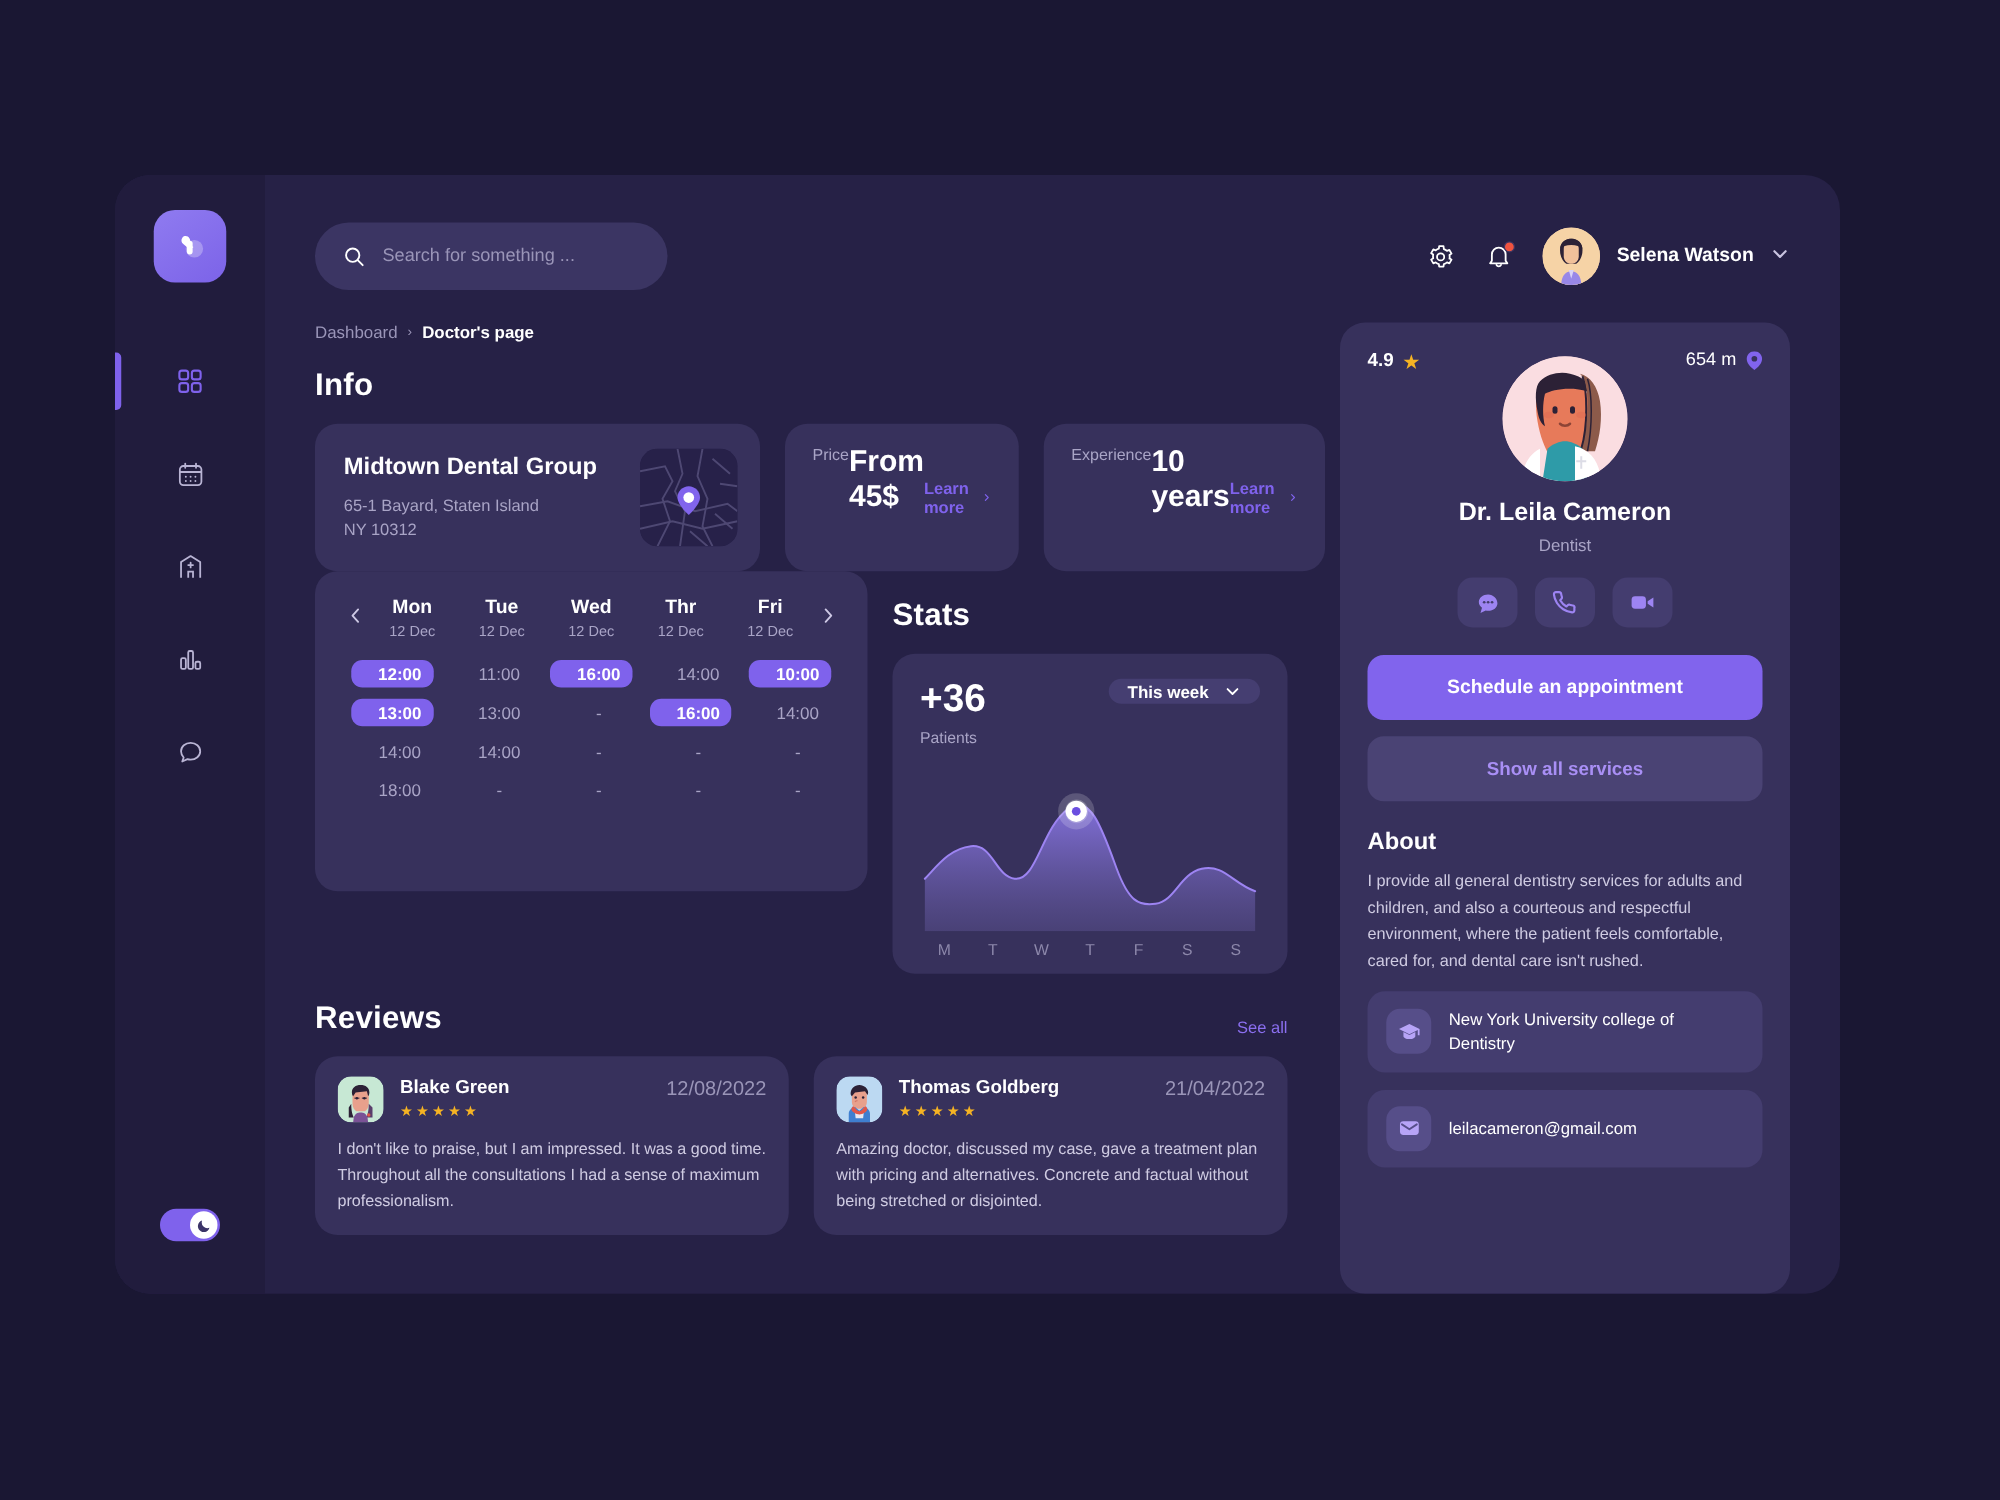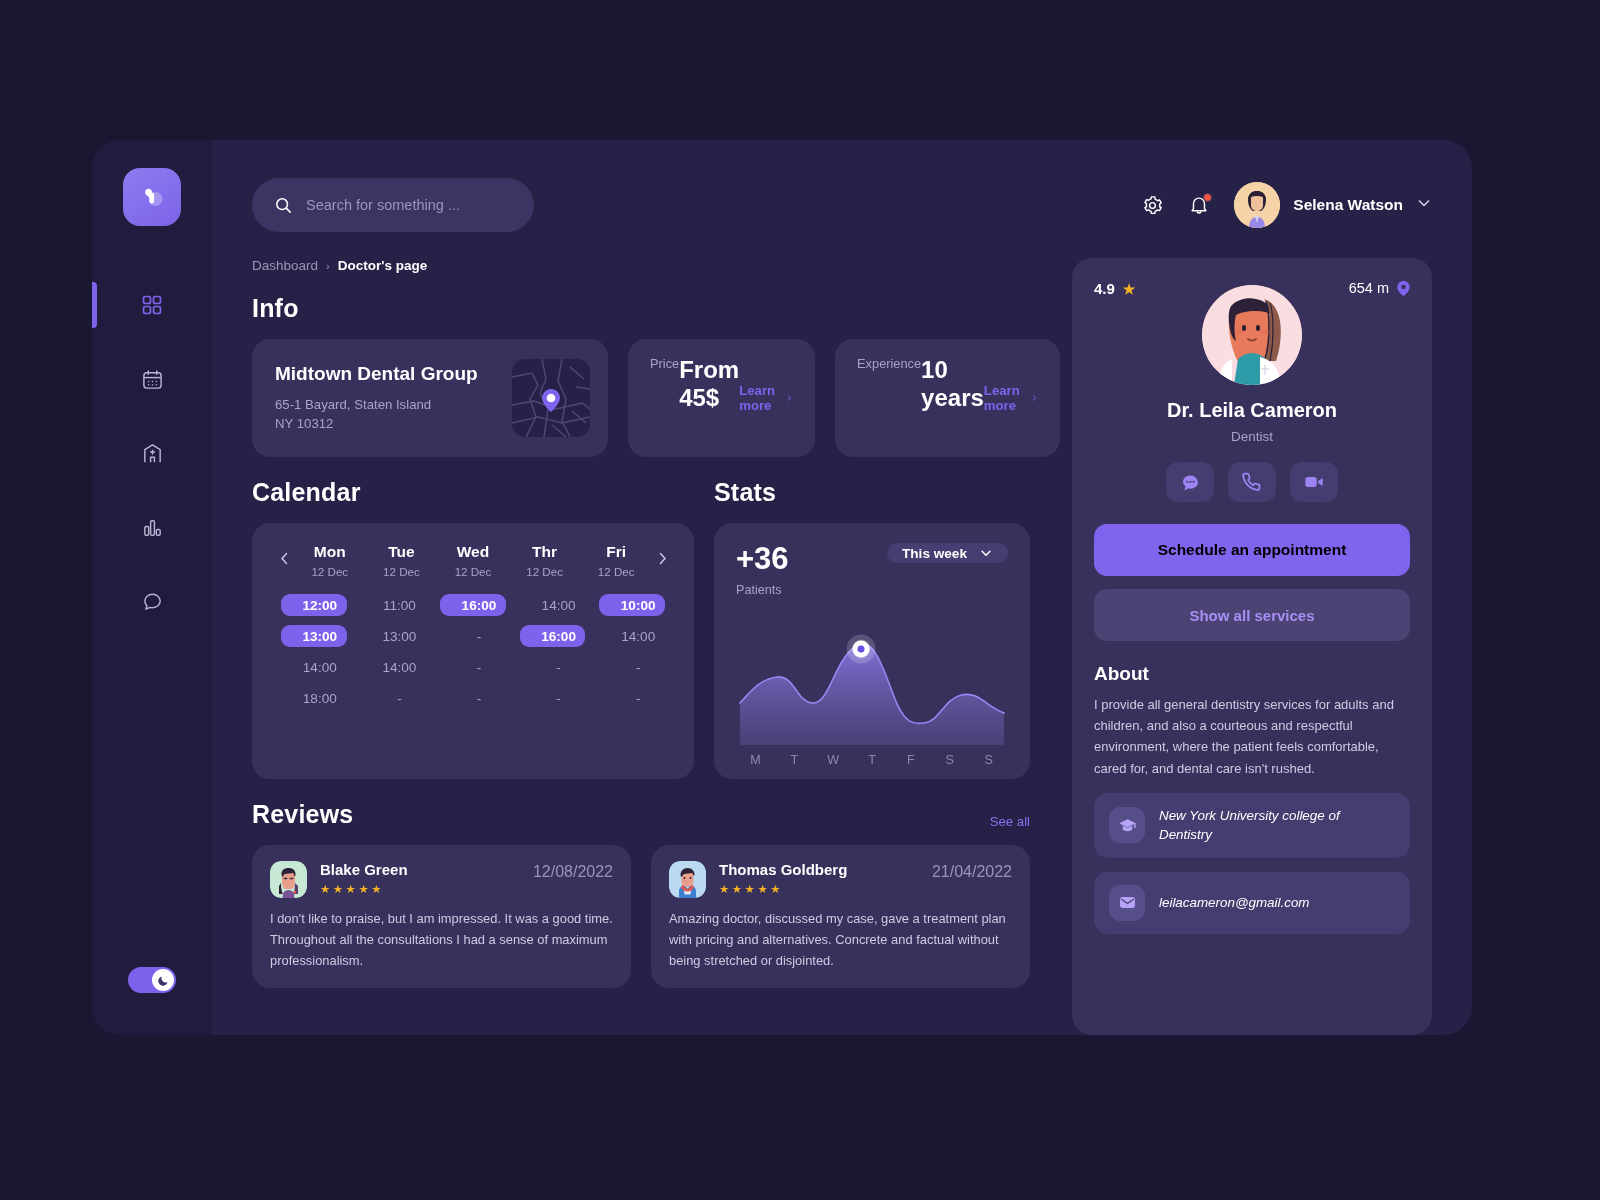--- a/index.html
+++ b/index.html
@@ -192,42 +192,42 @@
   .doc-name { color: #fff; font-size: 20px; font-weight: 700; text-align: center; margin-top: 14px; }
   .doc-role { color: #a9a4c6; font-size: 13.5px; text-align: center; margin-top: 7px; }
   .contact-row { display: flex; gap: 14px; justify-content: center; margin-top: 18px; }
   .contact-btn {
     width: 48px; height: 40px; border-radius: 12px;
     background: #443d6f; display: flex; align-items: center; justify-content: center;
     color: #9d84f2;
   }
   .btn-primary {
     margin-top: 22px; height: 52px; border-radius: 13px;
-    background: #8164ed; color: #000000;
+    background: #8164ed; color: #ffffff;
     display: flex; align-items: center; justify-content: center;
     font-size: 15.5px; font-weight: 600;
   }
   .btn-secondary {
     margin-top: 13px; height: 52px; border-radius: 13px;
     background: #4a4374; color: #a98ff5;
     display: flex; align-items: center; justify-content: center;
     font-size: 15px; font-weight: 600;
   }
   .about-title { color: #fff; font-size: 19px; font-weight: 700; margin-top: 22px; }
   .about-text { color: #cfcbe2; font-size: 13px; line-height: 1.63; margin-top: 9px; }
   .mini-card {
     margin-top: 14px; background: #443d6f; border-radius: 14px;
     padding: 13px 15px; display: flex; align-items: center; gap: 14px;
   }
   .mini-icon {
     width: 36px; height: 36px; border-radius: 11px;
     background: #564e89; display: flex; align-items: center; justify-content: center;
     color: #b7a4f7; flex: 0 0 36px;
   }
-  .mini-text { color: #fff; font-size: 13.4px; line-height: 1.45; font-style: italic; }
+  .mini-text { color: #fff; font-size: 13.4px; line-height: 1.45; }
 </style>
 </head>
 <body>
 
 <div class="app">
 
   <div class="sidebar">
     <div class="logo">
       <svg width="30" height="30" viewBox="0 0 30 30">
         <circle cx="18.5" cy="17" r="7" fill="#ffffff" opacity="0.28"></circle>
@@ -389,21 +389,20 @@
               <span>Learn more</span>
               <svg width="12" height="12" viewBox="0 0 12 12" fill="none" stroke="currentColor" stroke-width="1.6" stroke-linecap="round" stroke-linejoin="round">
                   <path d="M4 2l4 4-4 4"></path>
                 </svg>
             </div>
           </div>
         </div>
 
         <div class="mid-row">
           <div class="calendar-wrap">
-            <h2 class="section">Calendar</h2>
             <div class="card cal-card">
               <div class="cal-head">
                 <div class="cal-arrow">
                   <svg width="13" height="15" viewBox="0 0 13 15" fill="none" stroke="currentColor" stroke-width="1.5" stroke-linecap="round" stroke-linejoin="round">
                       <path d="M8.5 2.5L4 7.5l4.5 5"></path>
                     </svg>
                 </div>
                 <div class="cal-days">
                   <div class="cal-day">
                       <div class="d">Mon</div>

